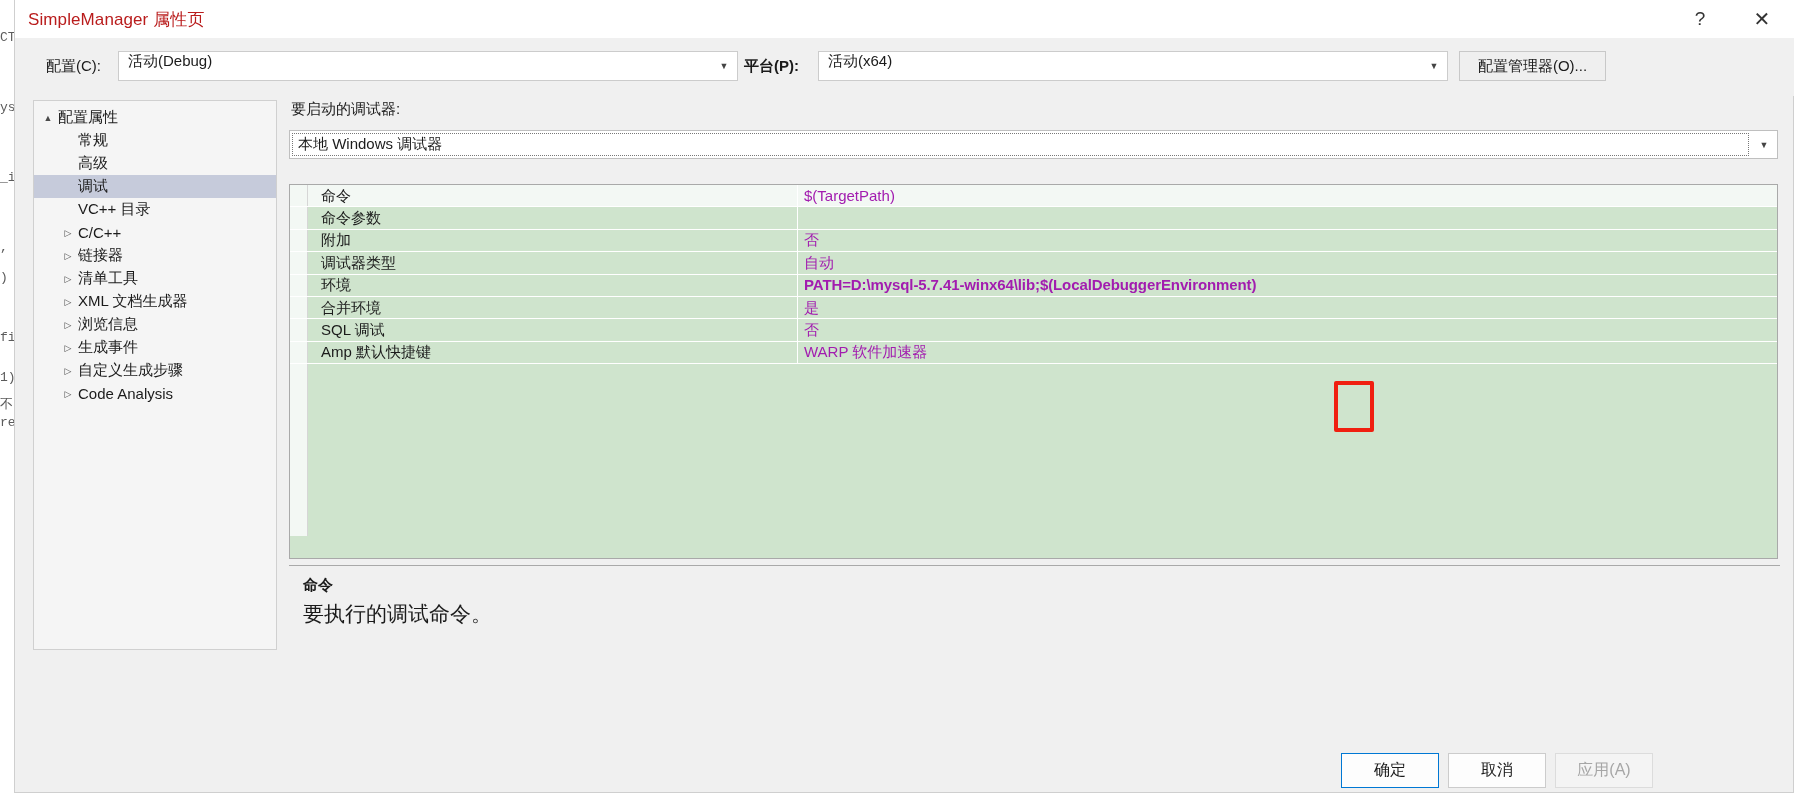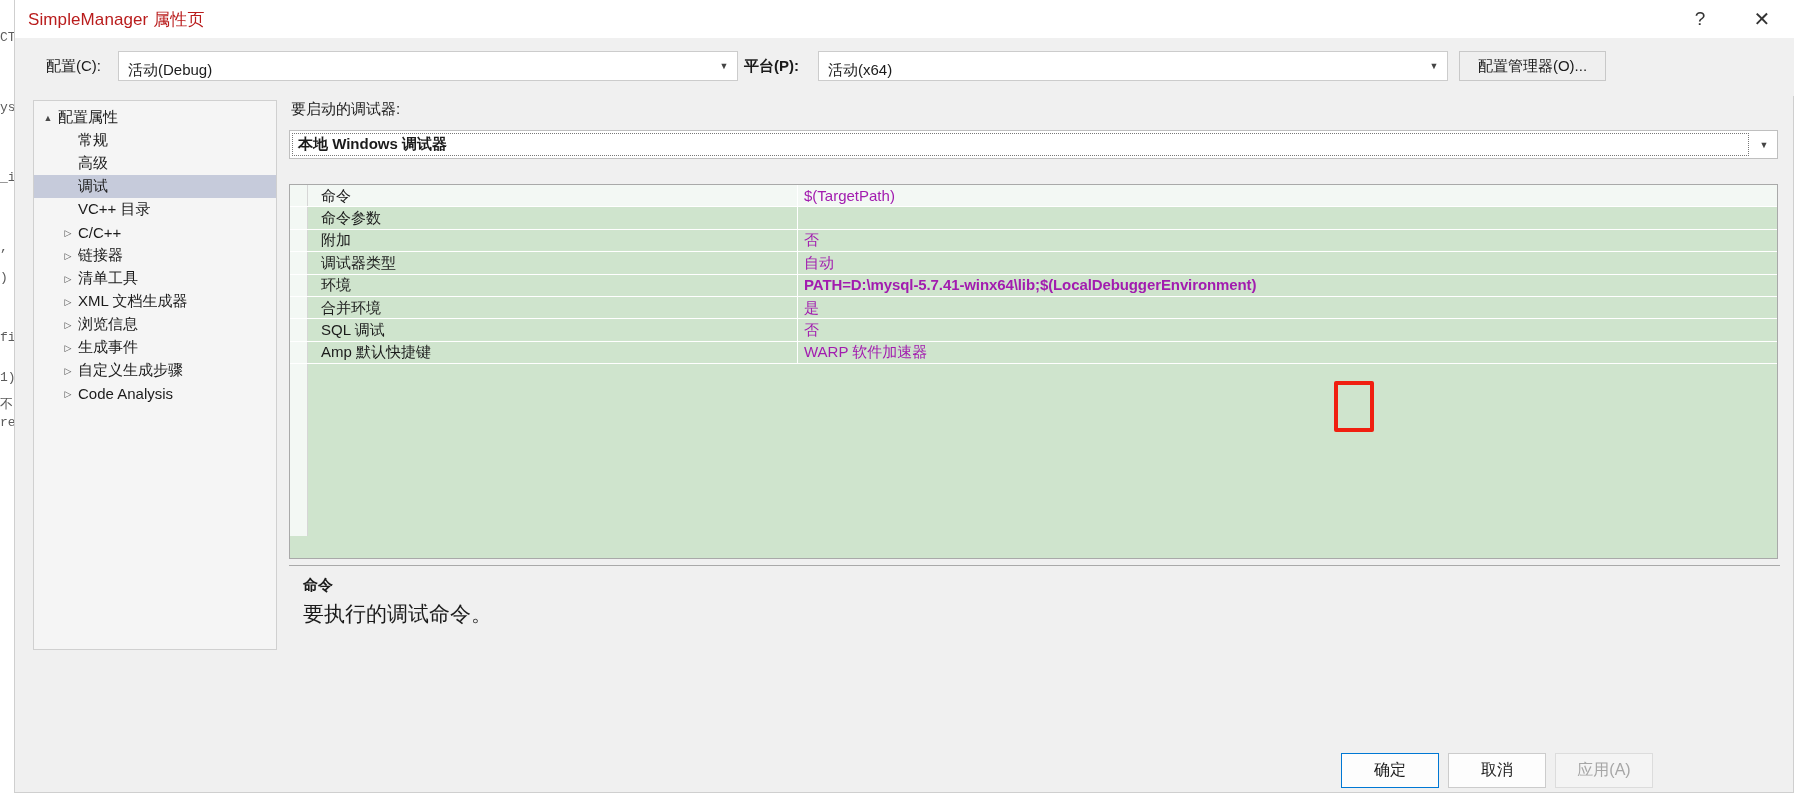--- a/index.html
+++ b/index.html
@@ -52,21 +52,21 @@
     background: #f0f0f0;
   }
   .cfg-label {
     position: absolute; top: 19px;
     font-size: 15px; color: #1b1b1b;
   }
   .combo {
     position: absolute; top: 13px; height: 30px;
     background: #ffffff;
     border: 1px solid #cccccc;
-    display: flex; align-items: flex-end;
+    display: flex; align-items: flex-start;
   }
   .combo .ctext {
     flex: 1; padding-left: 9px; font-size: 15px; color: #1b1b1b;
     white-space: nowrap; overflow: hidden;
   }
   .combo .carrow {
     width: 26px; text-align: center; font-size: 9px; color: #444;
     line-height: 28px;
   }
   #cfg-combo   { left: 103px; width: 620px; }
@@ -114,21 +114,21 @@
   }
   #launcher-combo {
     position: absolute; left: 0px; top: 38px; width: 1489px; height: 29px;
     background: #ffffff; border: 1px solid #bfbfbf;
     display: flex; align-items: center;
   }
   #launcher-combo .inner {
     flex: 1; margin: 2px; padding-left: 5px;
     border: 1px dotted #777; height: 23px;
     display: flex; align-items: center;
-    font-size: 15px; color: #1b1b1b; font-weight: bold;
+    font-size: 15px; color: #1b1b1b;
   }
   #launcher-combo .carrow {
     width: 26px; text-align: center; font-size: 9px; color: #444;
   }
 
   
   #grid {
     position: absolute; left: 0px; top: 92px; width: 1489px; height: 375px;
     background: #cfe4cd;
     border: 1px solid #a9a9a9;

